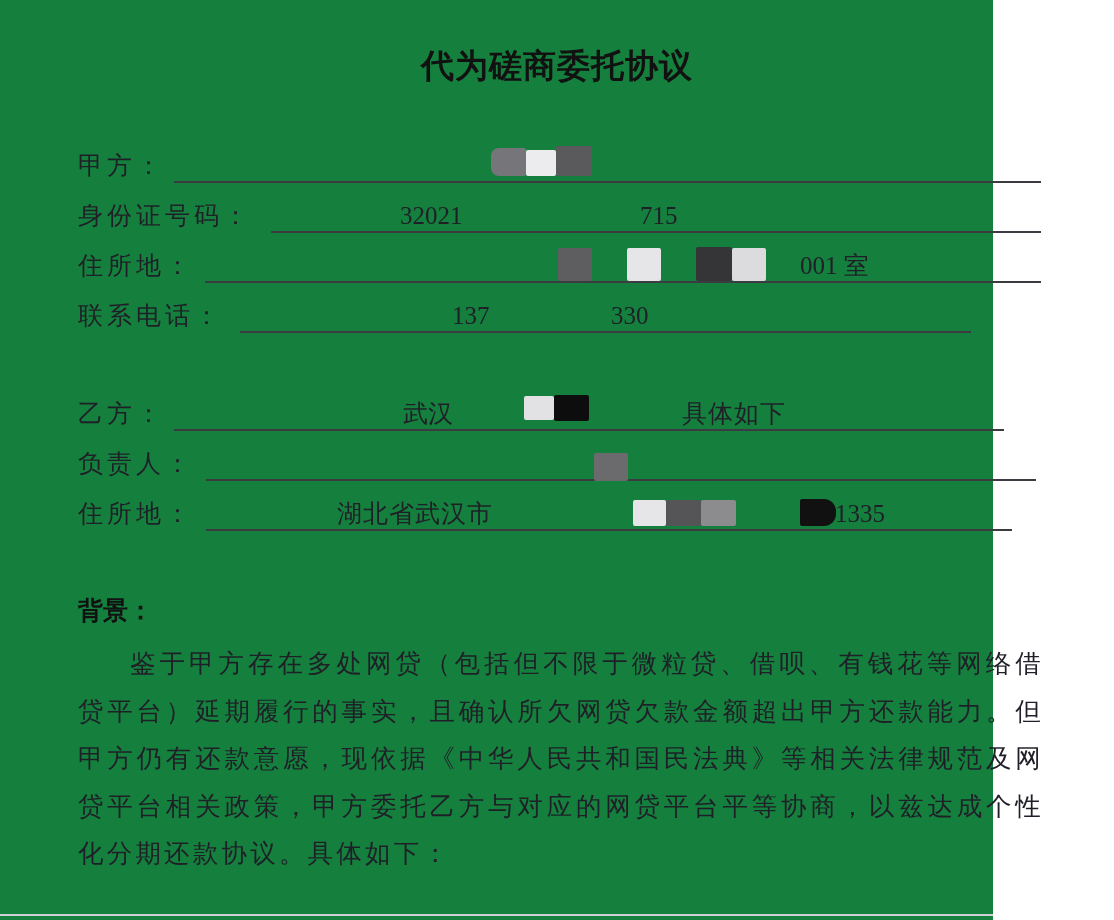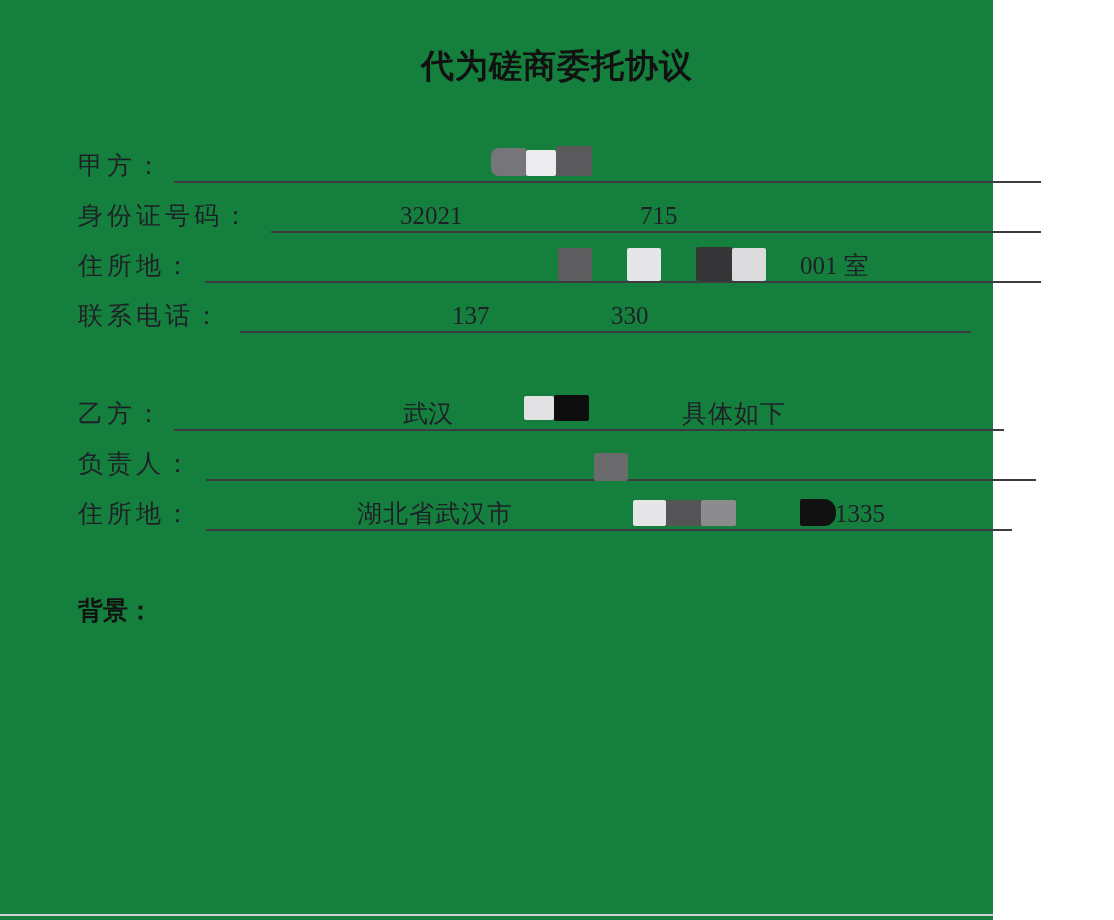--- a/index.html
+++ b/index.html
@@ -97,24 +97,25 @@
 
   <div class="field" style="top:446px;width:970px;">
     <span class="label">负责人：</span>
     <div class="line" style="left:128px;width:830px;"></div>
     <div class="redact" style="left:516px;top:7px;width:34px;height:28px;background:#6b6b6e;"></div>
   </div>
 
   <div class="field" style="top:496px;width:970px;">
     <span class="label">住所地：</span>
     <div class="line" style="left:128px;width:806px;"></div>
-    <span class="value" style="left:259px;letter-spacing:1px;margin-left:20px;">湖北省武汉市</span>
+    <span class="value" style="left:259px;letter-spacing:1px;">湖北省武汉市</span>
     <div class="redact" style="left:555px;top:4px;width:33px;height:26px;background:#e6e6e8;"></div>
     <div class="redact" style="left:588px;top:4px;width:35px;height:26px;background:#555558;"></div>
     <div class="redact" style="left:623px;top:4px;width:35px;height:26px;background:#8c8c8f;"></div>
     <div class="redact" style="left:722px;top:3px;width:36px;height:27px;background:#111;border-radius:2px 12px 12px 2px;"></div>
     <span class="value num" style="left:757px;">1335</span>
   </div>
 
   <div class="section-head">背景：</div>
+  <div class="para">鉴于甲方存在多处网贷（包括但不限于微粒贷、借呗、有钱花等网络借贷平台）延期履行的事实，且确认所欠网贷欠款金额超出甲方还款能力。但甲方仍有还款意愿，现依据《中华人民共和国民法典》等相关法律规范及网贷平台相关政策，甲方委托乙方与对应的网贷平台平等协商，以兹达成个性化分期还款协议。具体如下：</div>
 
   <div class="bottom-rule"></div>
 </div>
 
 </body></html>

